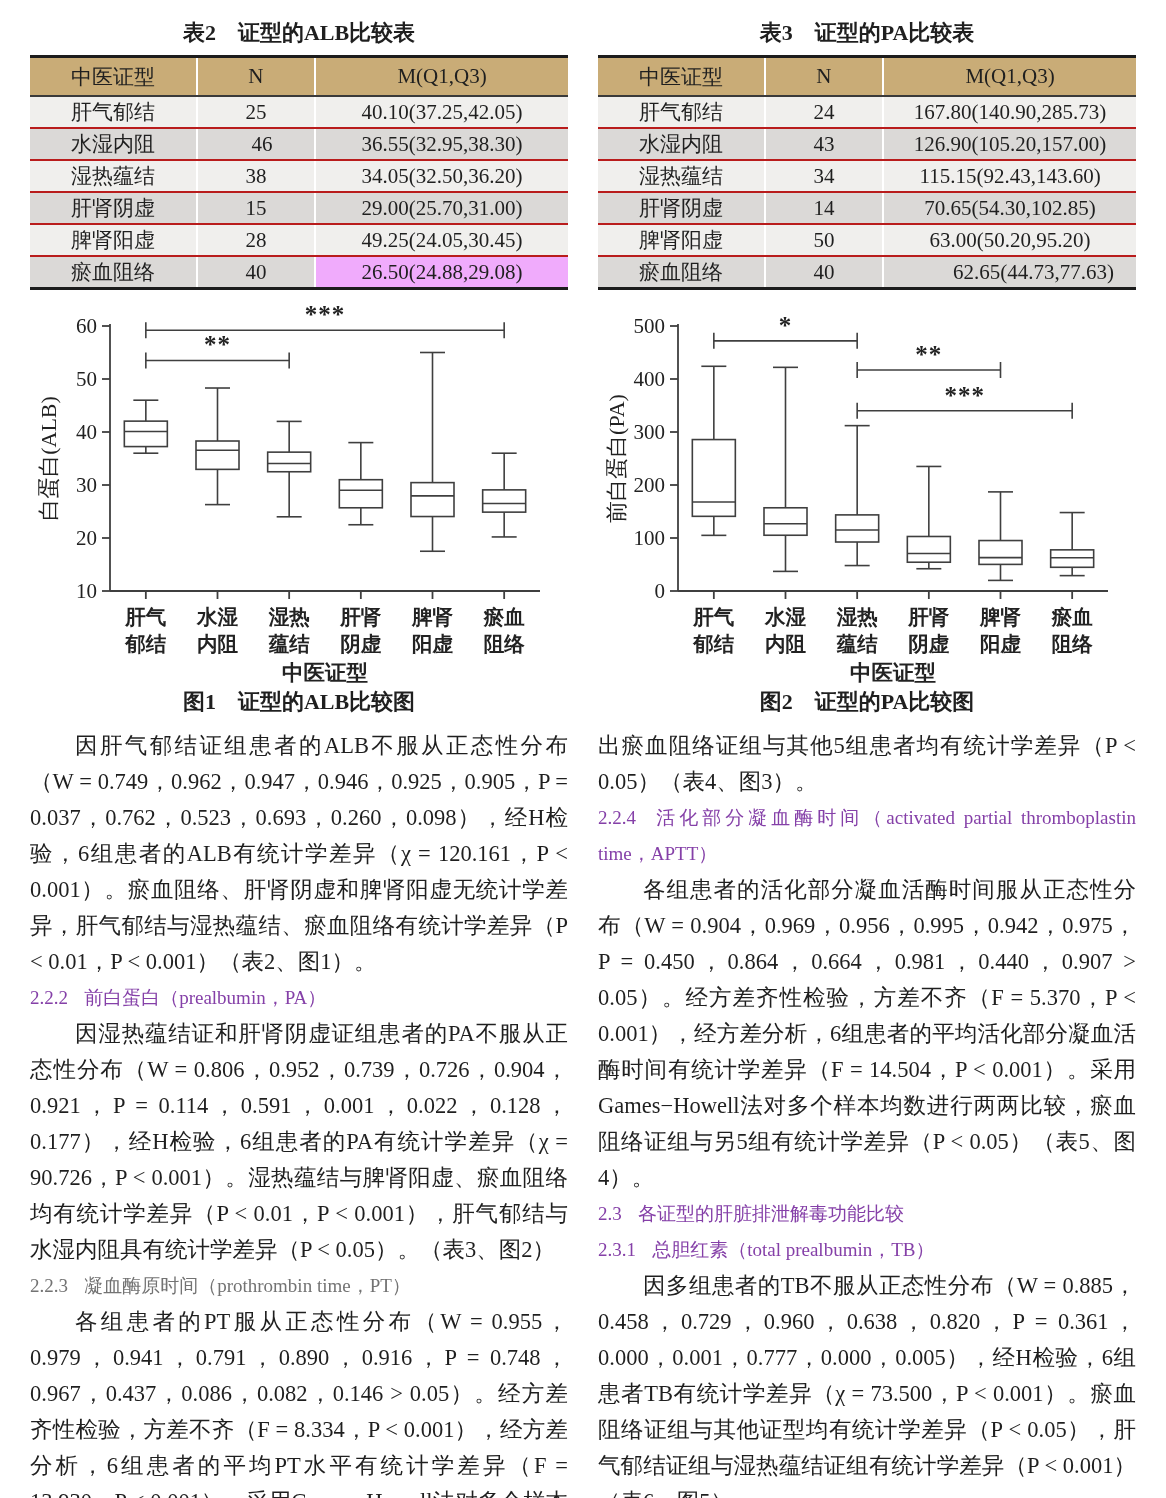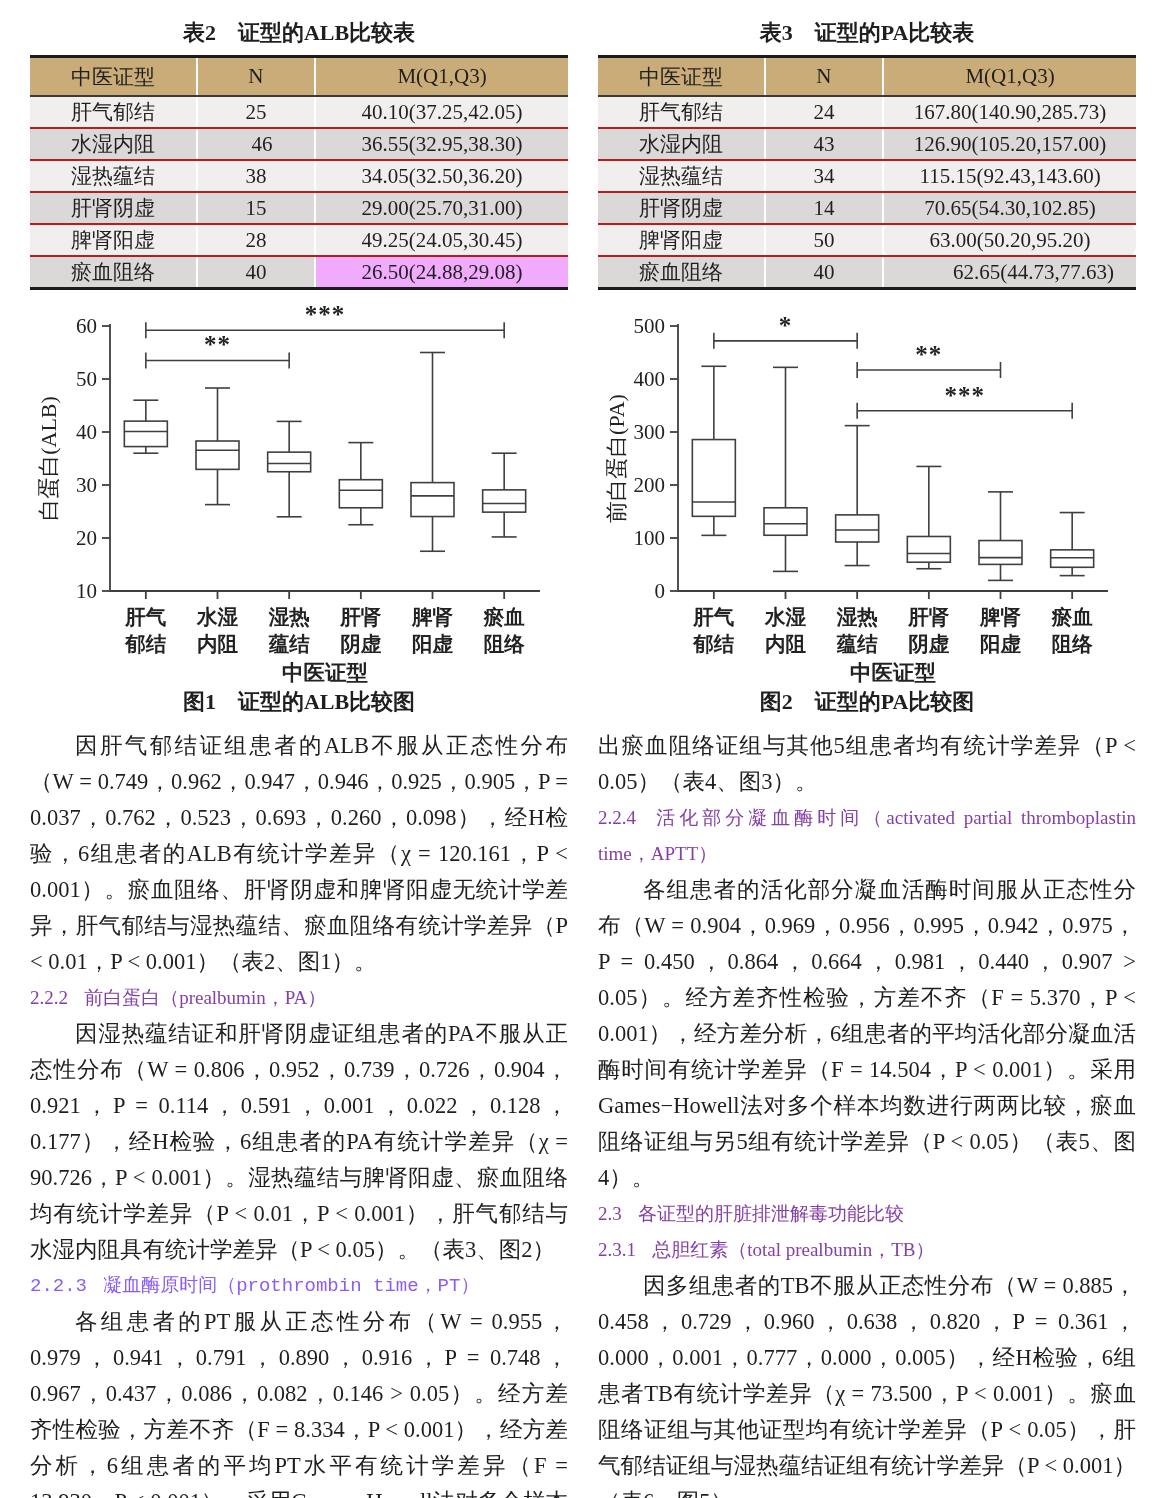--- a/index.html
+++ b/index.html
@@ -128,21 +128,21 @@
               <td style="background: rgb(240, 239, 237);">115.15(92.43,143.60)</td>
             </tr>
             <tr>
               <td style="background: rgb(219, 217, 215);">肝肾阴虚</td>
               <td style="background: rgb(219, 217, 215);">14</td>
               <td style="background: rgb(219, 217, 215);">70.65(54.30,102.85)</td>
             </tr>
             <tr>
               <td style="background: rgb(240, 239, 237);">脾肾阳虚</td>
               <td style="background: rgb(240, 239, 237);">50</td>
-              <td style="background: rgb(240, 239, 237); border-radius: 9px;">63.00(50.20,95.20)</td>
+              <td style="background: rgb(240, 239, 237);">63.00(50.20,95.20)</td>
             </tr>
             <tr>
               <td style="background: rgb(219, 217, 215);">瘀血阻络</td>
               <td style="background: rgb(219, 217, 215);">40</td>
               <td style="background: rgb(219, 217, 215); padding-left: 48px;">62.65(44.73,77.63)</td>
             </tr>
           </tbody>
         </table>
     </section>
   </div>
@@ -356,21 +356,21 @@
         </svg>
       <figcaption>图2　证型的PA比较图</figcaption>
     </figure>
   </div>
 
   <div class="row text-row">
     <div class="textcol" id="leftcol">
         <p class="para indent">因肝气郁结证组患者的ALB不服从正态性分布（W = 0.749，0.962，0.947，0.946，0.925，0.905，P = 0.037，0.762，0.523，0.693，0.260，0.098），经H检验，6组患者的ALB有统计学差异（χ = 120.161，P &lt; 0.001）。瘀血阻络、肝肾阴虚和脾肾阳虚无统计学差异，肝气郁结与湿热蕴结、瘀血阻络有统计学差异（P &lt; 0.01，P &lt; 0.001）（表2、图1）。</p>
         <h3 class="sec-head" style="color: rgb(133, 64, 168);"><span class="sec-num">2.2.2</span><span class="sec-title">前白蛋白（prealbumin，PA）</span></h3>
         <p class="para indent">因湿热蕴结证和肝肾阴虚证组患者的PA不服从正态性分布（W = 0.806，0.952，0.739，0.726，0.904，0.921，P = 0.114，0.591，0.001，0.022，0.128，0.177），经H检验，6组患者的PA有统计学差异（χ = 90.726，P &lt; 0.001）。湿热蕴结与脾肾阳虚、瘀血阻络均有统计学差异（P &lt; 0.01，P &lt; 0.001），肝气郁结与水湿内阻具有统计学差异（P &lt; 0.05）。（表3、图2）</p>
-        <h3 class="sec-head" style="color: #8b5cf6; font-family: Liberation Mono, monospace;"><span class="sec-num">2.2.3</span><span class="sec-title">凝血酶原时间（prothrombin time，PT）</span></h3>
+        <h3 class="sec-head" style="color: #737373;"><span class="sec-num">2.2.3</span><span class="sec-title">凝血酶原时间（prothrombin time，PT）</span></h3>
         <p class="para indent">各组患者的PT服从正态性分布（W = 0.955，0.979，0.941，0.791，0.890，0.916，P = 0.748，0.967，0.437，0.086，0.082，0.146 &gt; 0.05）。经方差齐性检验，方差不齐（F = 8.334，P &lt; 0.001），经方差分析，6组患者的平均PT水平有统计学差异（F = 13.930，P &lt; 0.001）。采用Games−Howell法对多个样本均数进行两两比较，得</p>
       </div>
     <div class="textcol" id="rightcol">
         <p class="para">出瘀血阻络证组与其他5组患者均有统计学差异（P &lt; 0.05）（表4、图3）。</p>
         <h3 class="sec-head" style="color: rgb(133, 64, 168);"><span class="sec-num">2.2.4</span><span class="sec-title">活化部分凝血酶时间（activated partial thromboplastin time，APTT）</span></h3>
         <p class="para indent">各组患者的活化部分凝血活酶时间服从正态性分布（W = 0.904，0.969，0.956，0.995，0.942，0.975，P = 0.450，0.864，0.664，0.981，0.440，0.907 &gt; 0.05）。经方差齐性检验，方差不齐（F = 5.370，P &lt; 0.001），经方差分析，6组患者的平均活化部分凝血活酶时间有统计学差异（F = 14.504，P &lt; 0.001）。采用Games−Howell法对多个样本均数进行两两比较，瘀血阻络证组与另5组有统计学差异（P &lt; 0.05）（表5、图4）。</p>
         <h3 class="sec-head" style="color: rgb(133, 64, 168);"><span class="sec-num">2.3</span><span class="sec-title">各证型的肝脏排泄解毒功能比较</span></h3>
         <h3 class="sec-head" style="color: rgb(133, 64, 168);"><span class="sec-num">2.3.1</span><span class="sec-title">总胆红素（total prealbumin，TB）</span></h3>
         <p class="para indent">因多组患者的TB不服从正态性分布（W = 0.885，0.458，0.729，0.960，0.638，0.820，P = 0.361，0.000，0.001，0.777，0.000，0.005），经H检验，6组患者TB有统计学差异（χ = 73.500，P &lt; 0.001）。瘀血阻络证组与其他证型均有统计学差异（P &lt; 0.05），肝气郁结证组与湿热蕴结证组有统计学差异（P &lt; 0.001）（表6、图5）。</p>
       </div>

